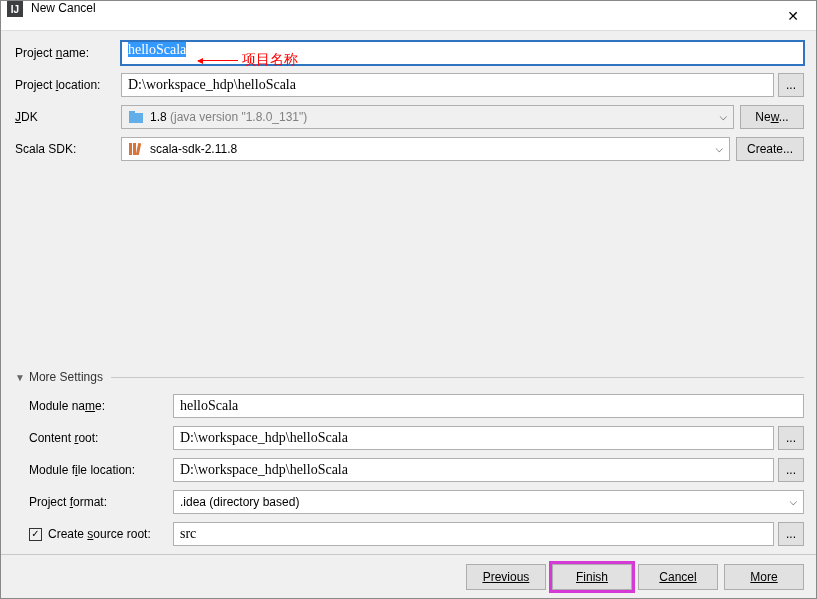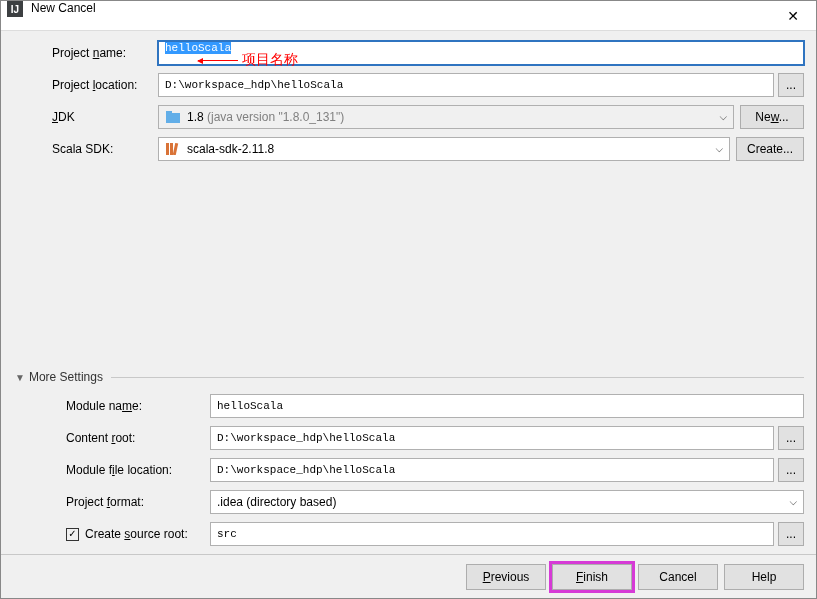--- a/index.html
+++ b/index.html
@@ -43,31 +43,30 @@
     }
     .form-row {
       display: flex;
       align-items: center;
       margin-bottom: 8px;
       min-height: 24px;
     }
     .label {
       width: 106px;
       flex-shrink: 0;
-      margin-left: 37px;
     }
     .label u { text-decoration: underline; }
     .input-text {
       flex: 1;
       height: 24px;
       border: 1px solid #b0b0b0;
       background: #fff;
       padding: 0 6px;
-      font-family: Liberation Mono, monospace;
-      font-size: 11px;
+      font-family: Liberation Serif, serif;
+      font-size: 14px;
     }
     .input-text.highlighted {
       border: 1px solid #2f74c0;
       box-shadow: 0 0 0 1px #2f74c0;
     }
     .input-sel {
       background: #3399ff;
       color: #fff;
     }
     .dropdown {
@@ -164,21 +163,21 @@
     }
     .footer {
       height: 44px;
       border-top: 1px solid #c8c8c8;
       display: flex;
       align-items: center;
       justify-content: flex-end;
       padding: 0 12px;
       background: #f0f0f0;
     }
-    .footer .btn { min-width: 80px; height: 26px; }
+    .footer .btn { min-width: 80px; height: 26px; text-decoration: underline; }
     .btn.finish { outline: 3px solid #d63ad6; outline-offset: 0; }
     .folder-svg { width: 14px; height: 12px; }
   </style>
 </head>
 <body>
 
 <div class="titlebar">
   <span class="titlebar-icon">IJ</span>
   <span class="titlebar-title">New Cancel</span>
   <div class="titlebar-close">✕</div>
@@ -282,14 +281,14 @@
     </div>
 
   </div>
 
 </div>
 
 <div class="footer">
   <button class="btn"><u>P</u>revious</button>
   <button class="btn finish"><u>F</u>inish</button>
   <button class="btn">Cancel</button>
-  <button class="btn">Help</button>
+  <button class="btn">More</button>
 </div>
 
 </body></html>

